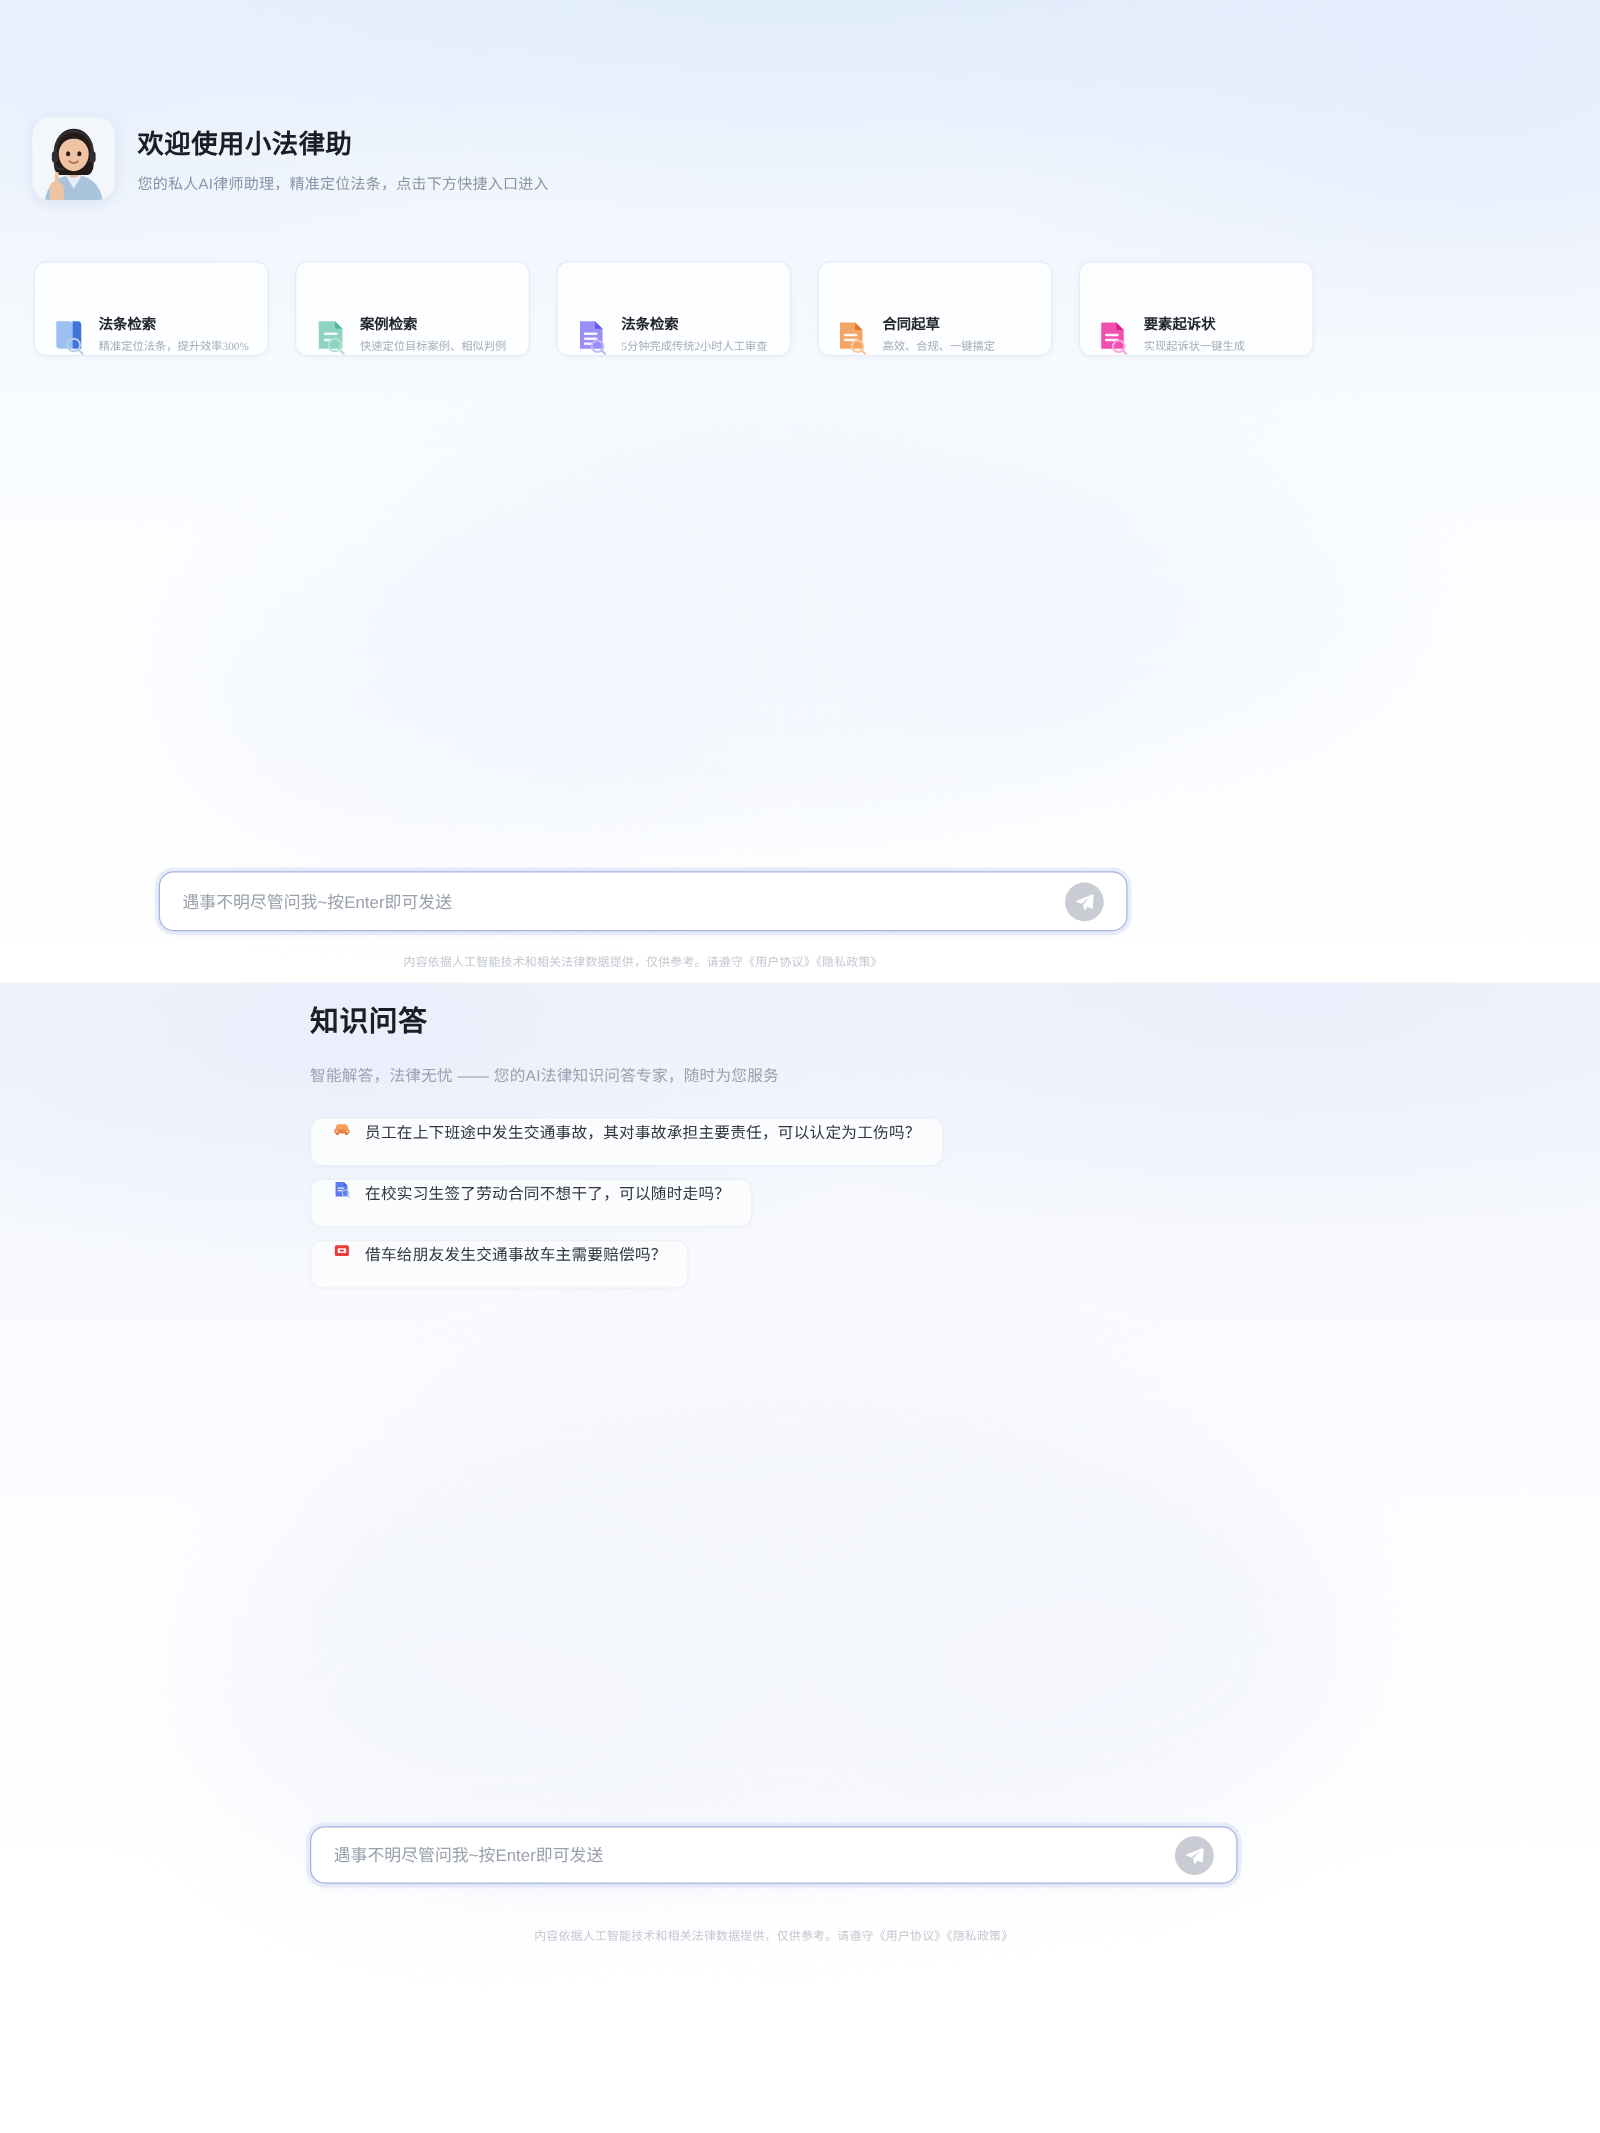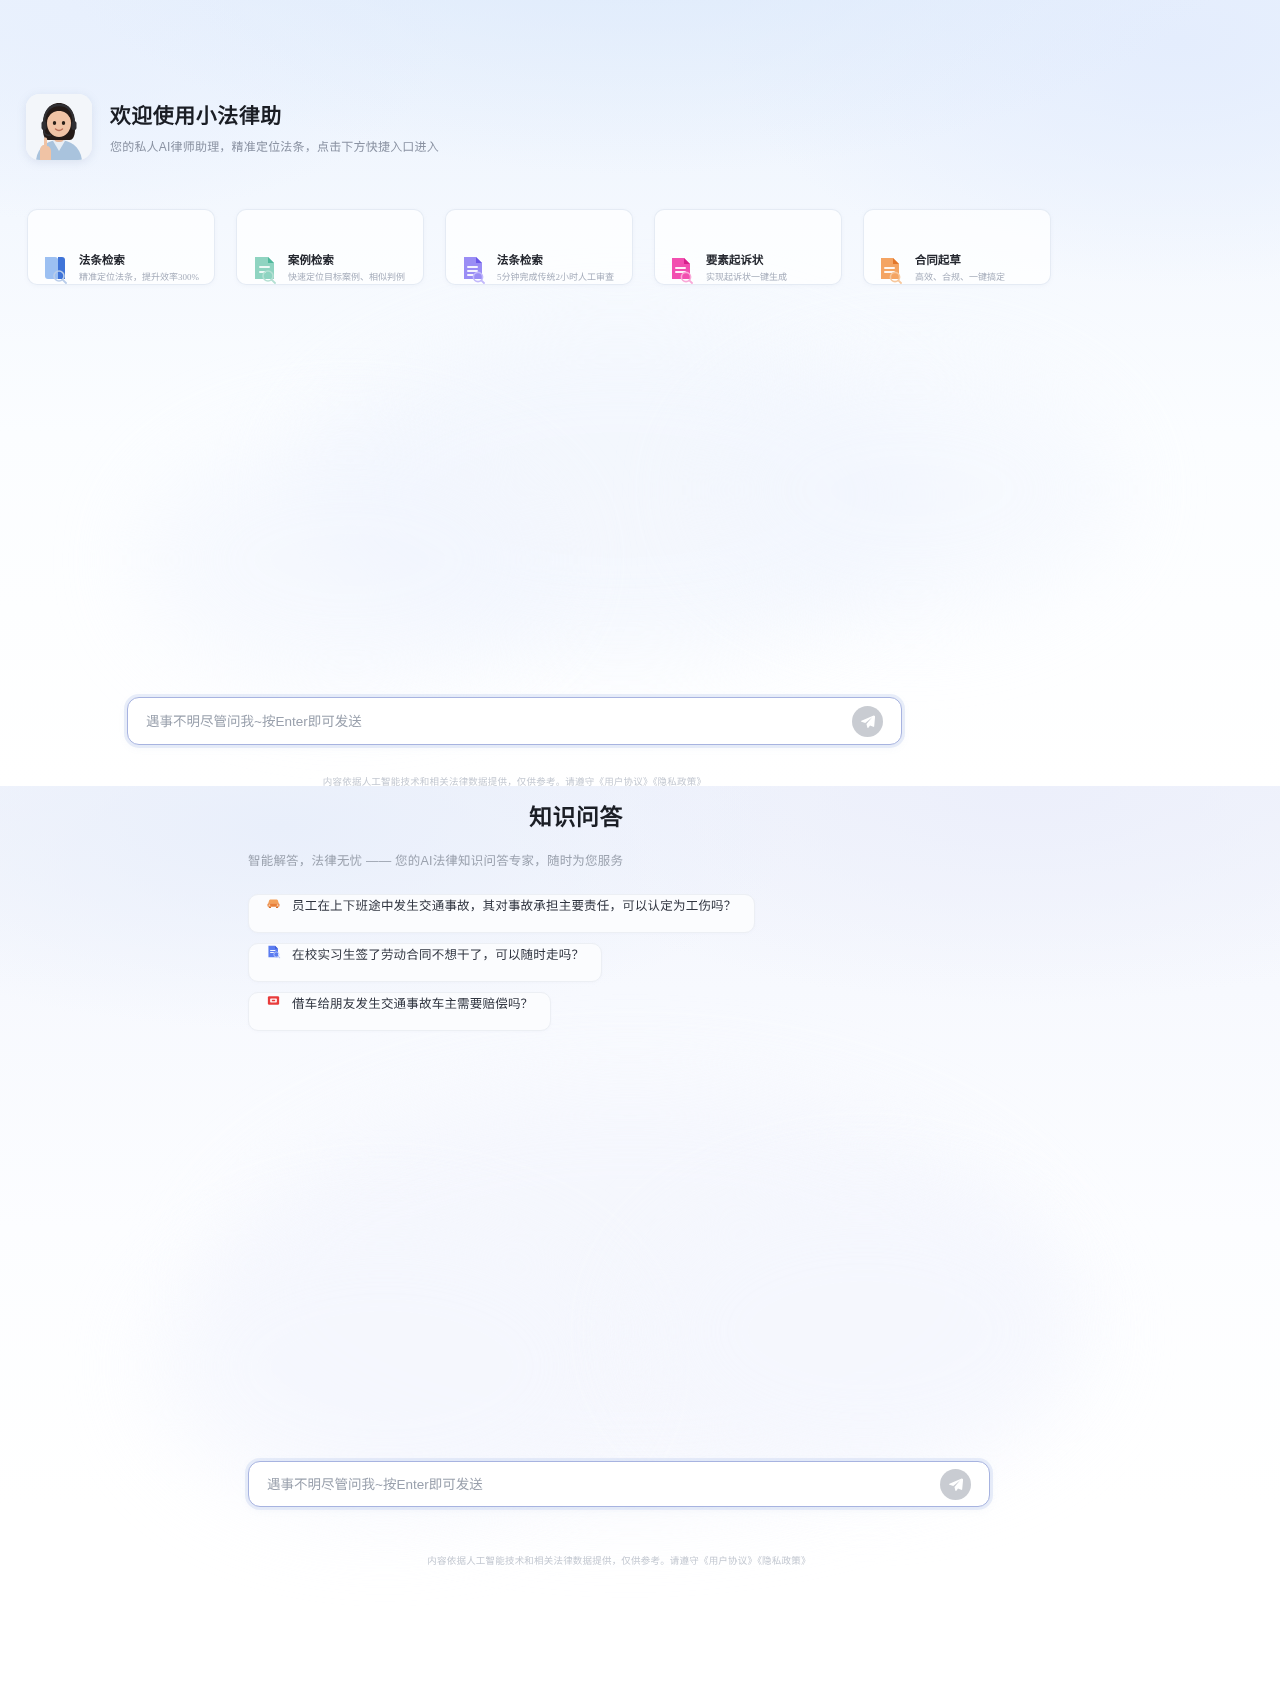--- a/index.html
+++ b/index.html
@@ -126,21 +126,20 @@
     line-height: 1.3;
     font-family: Liberation Serif, serif;
   }
 
   
   .composer-wrap {
     position: absolute;
     display: flex;
     flex-direction: column;
     align-items: center;
-    gap: 12px;
   }
   .composer {
     position: relative;
     background: #ffffff;
     border: 1px solid #a7b3e0;
     border-radius: 12px;
     box-shadow: 0 0 0 3px rgba(186,201,240,.30), 0 2px 8px rgba(140,160,200,.10);
     display: flex;
     align-items: center;
     padding: 0 18px;
@@ -189,21 +188,20 @@
     background:
       radial-gradient(760px 300px at 22% 40px, #e9effb 0%, rgba(235,241,252,0) 68%),
       radial-gradient(820px 330px at 80% 0px, #eceffb 0%, rgba(238,241,252,0) 66%),
       linear-gradient(180deg, #f1f4fc 0%, #f7f9fe 22%, #fcfdff 48%, #ffffff 78%);
   }
 
   .qa-header {
     position: absolute;
     left: 248px;
     top: 12px;
-    text-align: right;
   }
   .qa-title {
     font-size: 23px;
     font-weight: 700;
     color: #1b1e25;
     letter-spacing: .5px;
   }
   .qa-sub {
     margin-top: 18px;
     font-size: 12.5px;
@@ -343,48 +341,48 @@
       </span>
       <div class="card-body">
         <div class="card-title">法条检索</div>
         <div class="card-desc">5分钟完成传统2小时人工审查</div>
       </div>
     </div>
 
     <div class="card">
       <span class="card-icon">
         <svg viewBox="0 0 28 30" xmlns="http://www.w3.org/2000/svg" aria-hidden="true">
+          <path d="M4 4 h12 l6 6 v15 h-18 Z" fill="#f4a463"></path>
+          <path d="M16 4 l6 6 h-6 Z" fill="#e2762a"></path>
+          <rect x="7" y="13" width="11" height="2" rx="1" fill="#ffffff" opacity=".9"></rect>
+          <rect x="7" y="17" width="11" height="2" rx="1" fill="#ffffff" opacity=".9"></rect>
+          <circle cx="18" cy="23" r="4.6" fill="none" stroke="#f7c79c" stroke-width="1.6"></circle>
+          <line x1="21.3" y1="26.3" x2="24" y2="29" stroke="#f7c79c" stroke-width="1.8" stroke-linecap="round"></line>
+        </svg>
+      </span>
+      <div class="card-body">
+        <div class="card-title">合同起草</div>
+        <div class="card-desc">高效、合规、一键搞定</div>
+      </div>
+    </div>
+
+    <div class="card">
+      <span class="card-icon">
+        <svg viewBox="0 0 28 30" xmlns="http://www.w3.org/2000/svg" aria-hidden="true">
           <path d="M4 4 h12 l6 6 v15 h-18 Z" fill="#f24fb0"></path>
           <path d="M16 4 l6 6 h-6 Z" fill="#d7208c"></path>
           <rect x="7" y="13" width="11" height="2" rx="1" fill="#ffffff" opacity=".92"></rect>
           <rect x="7" y="17" width="11" height="2" rx="1" fill="#ffffff" opacity=".92"></rect>
           <circle cx="18" cy="23" r="4.6" fill="none" stroke="#f9a8d8" stroke-width="1.6"></circle>
           <line x1="21.3" y1="26.3" x2="24" y2="29" stroke="#f9a8d8" stroke-width="1.8" stroke-linecap="round"></line>
         </svg>
       </span>
       <div class="card-body">
         <div class="card-title">要素起诉状</div>
         <div class="card-desc">实现起诉状一键生成</div>
-      </div>
-    </div>
-
-    <div class="card">
-      <span class="card-icon">
-        <svg viewBox="0 0 28 30" xmlns="http://www.w3.org/2000/svg" aria-hidden="true">
-          <path d="M4 4 h12 l6 6 v15 h-18 Z" fill="#f4a463"></path>
-          <path d="M16 4 l6 6 h-6 Z" fill="#e2762a"></path>
-          <rect x="7" y="13" width="11" height="2" rx="1" fill="#ffffff" opacity=".9"></rect>
-          <rect x="7" y="17" width="11" height="2" rx="1" fill="#ffffff" opacity=".9"></rect>
-          <circle cx="18" cy="23" r="4.6" fill="none" stroke="#f7c79c" stroke-width="1.6"></circle>
-          <line x1="21.3" y1="26.3" x2="24" y2="29" stroke="#f7c79c" stroke-width="1.8" stroke-linecap="round"></line>
-        </svg>
-      </span>
-      <div class="card-body">
-        <div class="card-title">合同起草</div>
-        <div class="card-desc">高效、合规、一键搞定</div>
       </div>
     </div>
 
   </div>
 
   <div class="composer-wrap" id="composer-top-wrap">
     <div class="composer">
       <input class="composer-input" type="text" placeholder="遇事不明尽管问我~按Enter即可发送" style="">
       <button class="send-btn">
         <span>

